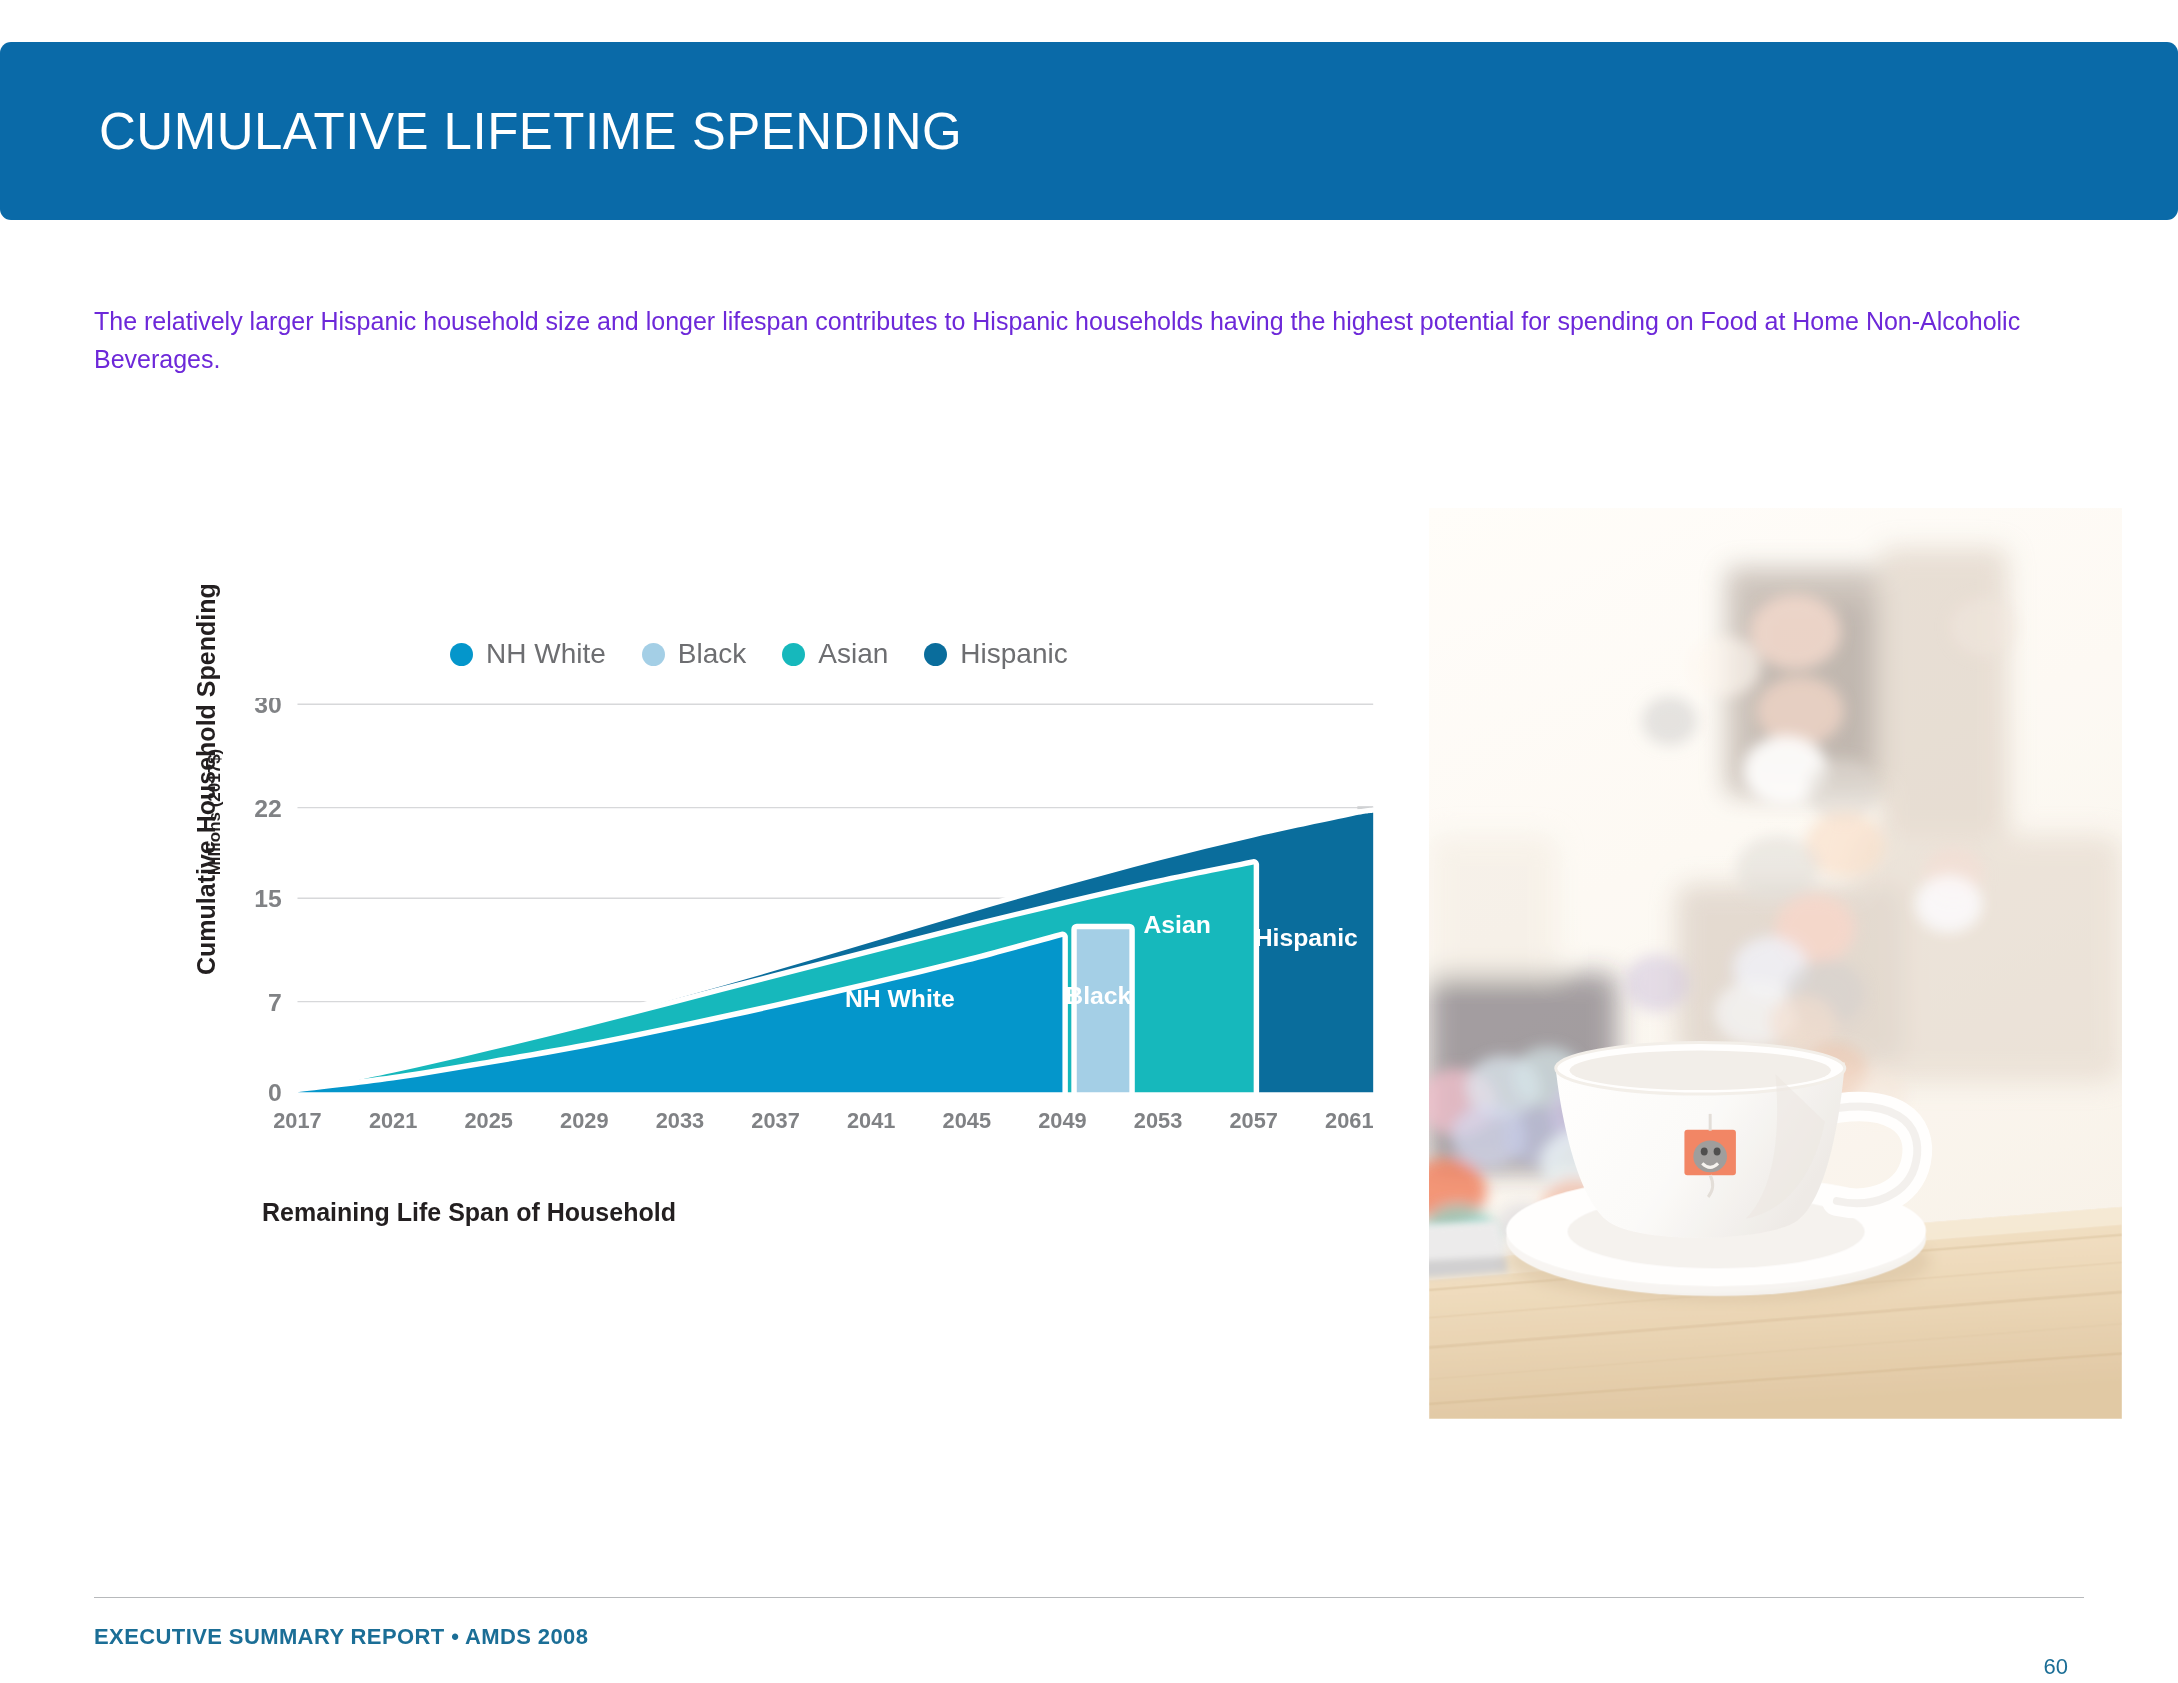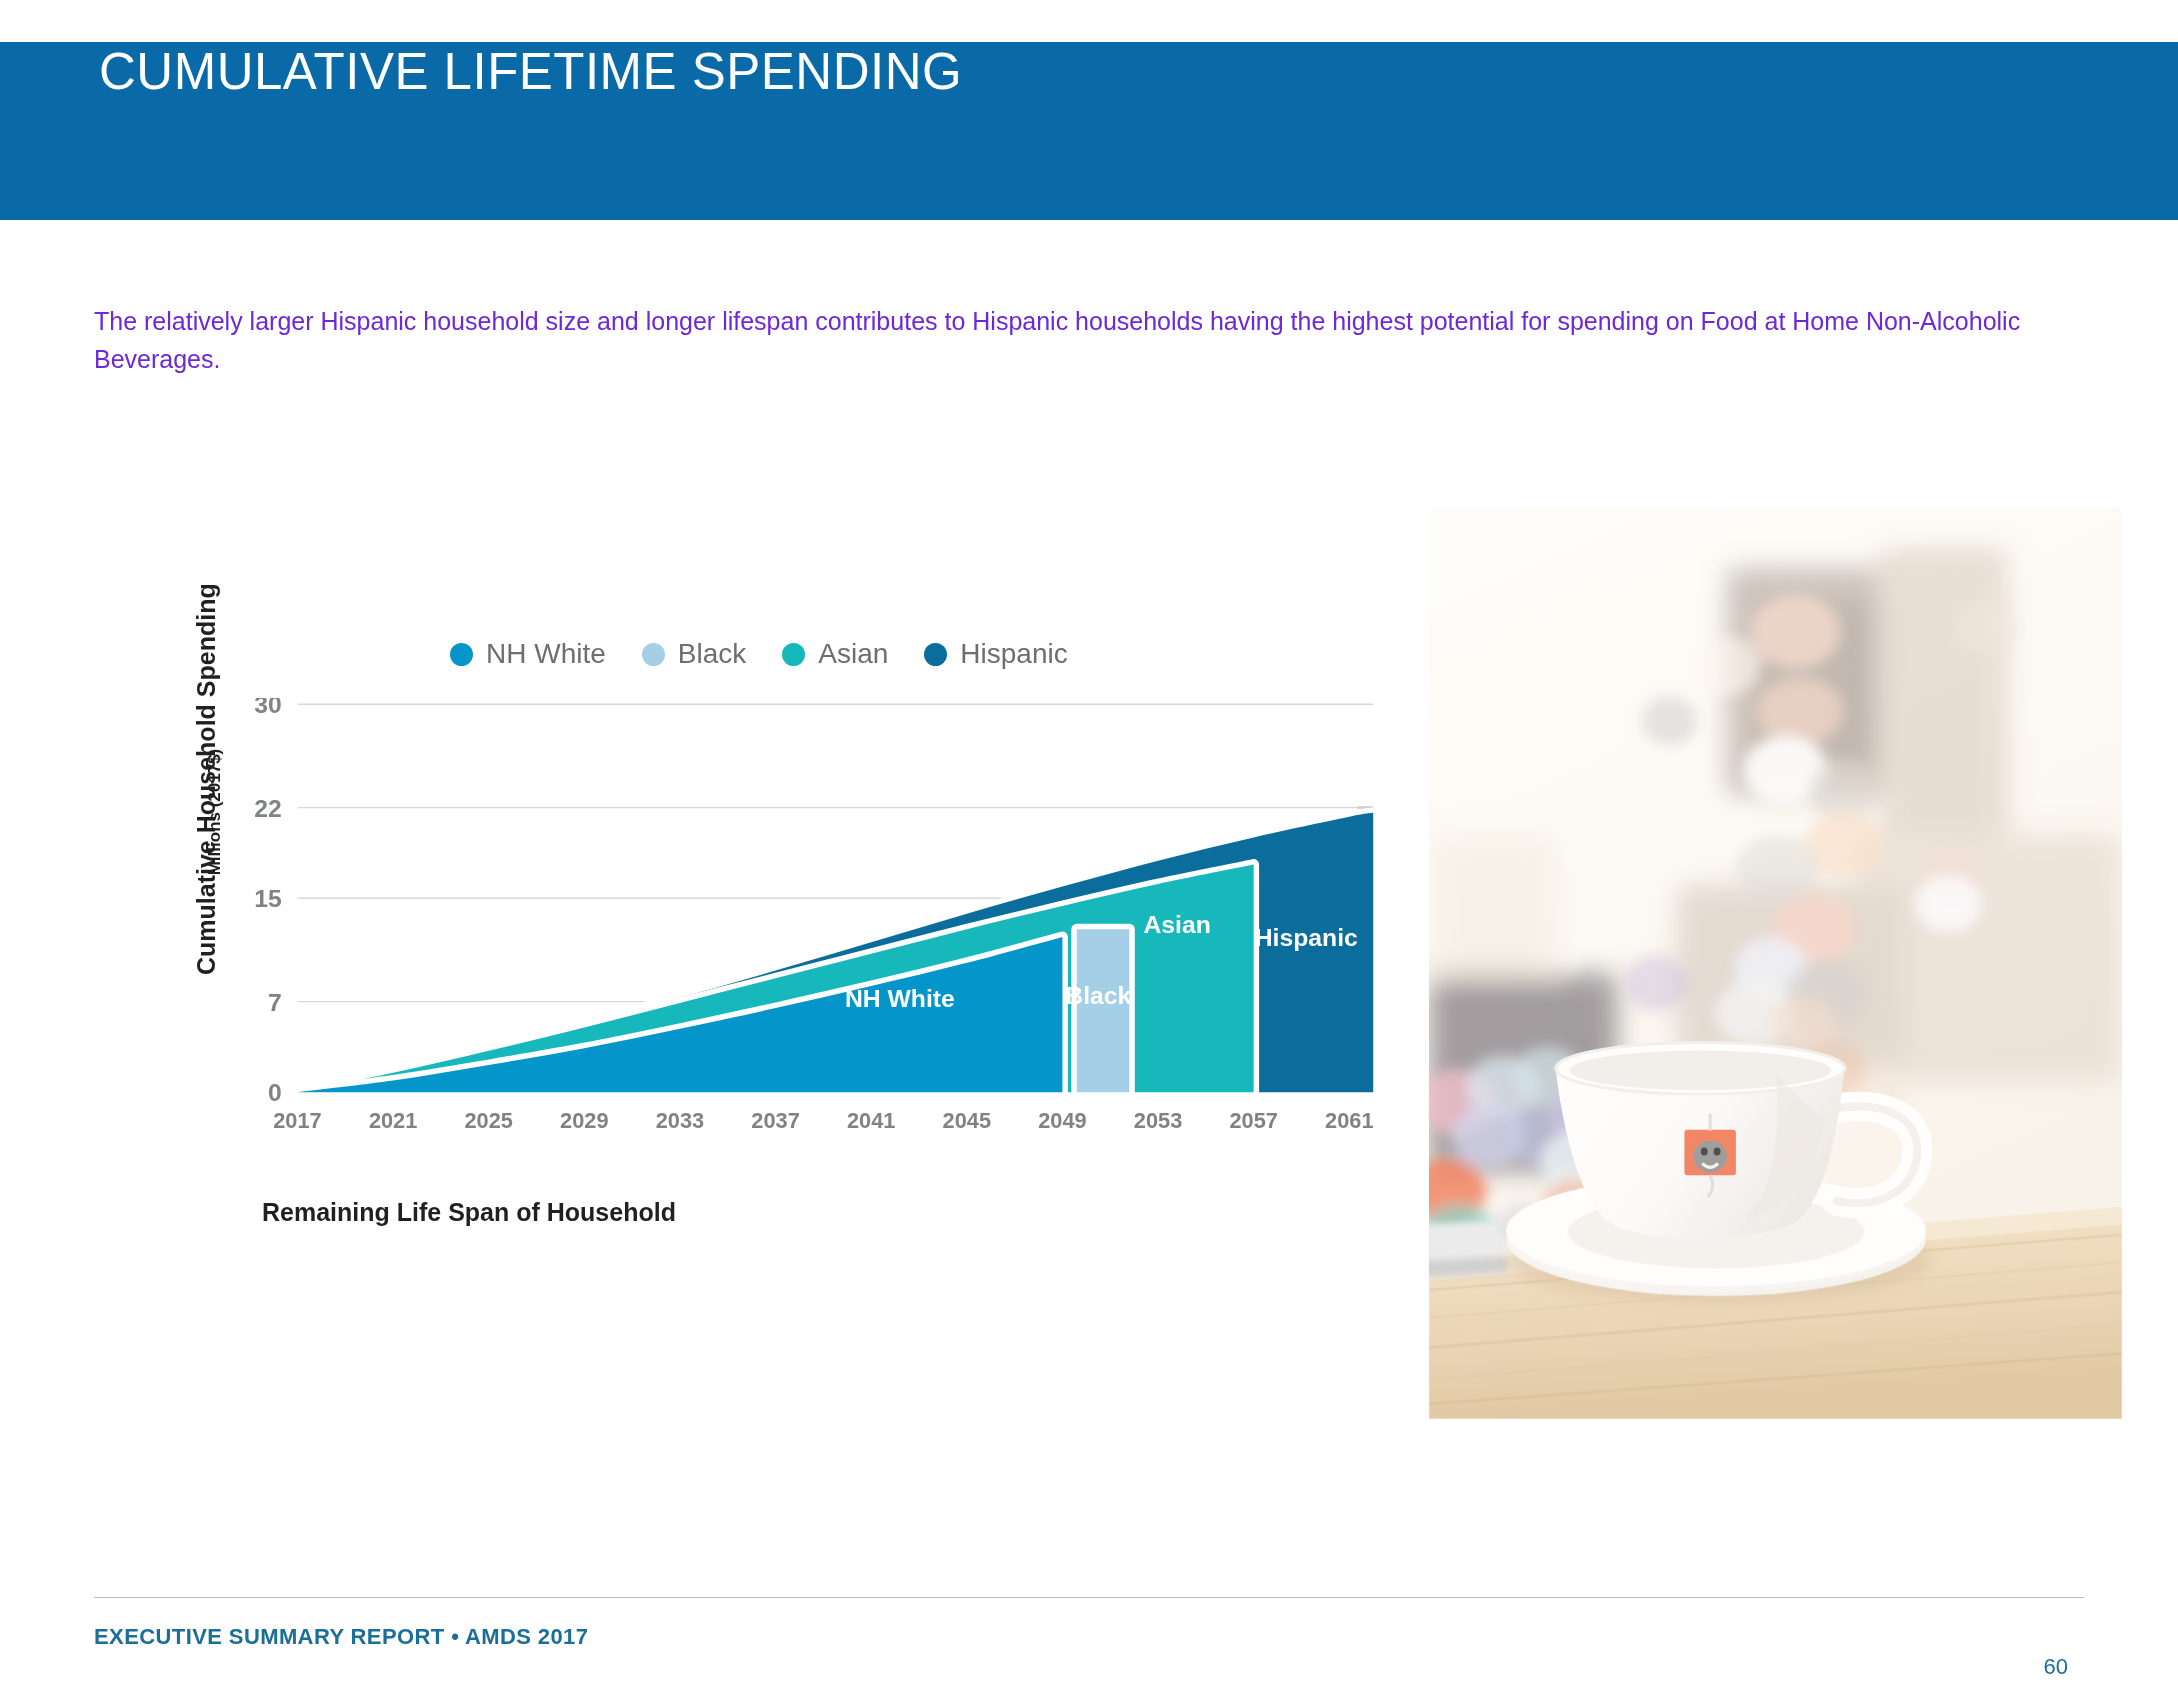--- a/index.html
+++ b/index.html
@@ -17,20 +17,22 @@
 
   
   .header-bar {
     position: absolute;
     left: 0;
     top: 42px;
     width: 2178px;
     height: 178px;
     background: #0A6AA8;
     display: flex;
+    align-items: center;
+    border-radius: 11px;
   }
   .header-title {
     color: #ffffff;
     font-size: 51px;
     font-weight: 400;
     letter-spacing: 0.5px;
     margin-left: 99px;
     font-family: "Liberation Sans", sans-serif;
   }
 
@@ -417,15 +419,15 @@
       <path d="M276 662 Q284 670 292 662" stroke="#f6f3ef" stroke-width="3" fill="none"></path>
       <path d="M284 612 L284 629" stroke="#ded9d3" stroke-width="3" fill="none"></path>
       <path d="M284 674 q 6 12 -2 22" stroke="#ded9d3" stroke-width="3" fill="none"></path>
     </g>
 
     <rect x="0" y="0" width="700" height="920" fill="#fffaf2" opacity="0.16"></rect>
   </svg>
 </div>
 
 <div class="footer-rule"></div>
-<div class="footer-left">EXECUTIVE SUMMARY REPORT  •  AMDS 2017</div>
+<div class="footer-left">EXECUTIVE SUMMARY REPORT  •  AMDS 2008</div>
 <div class="footer-page">60</div>
 
 
 </body></html>

